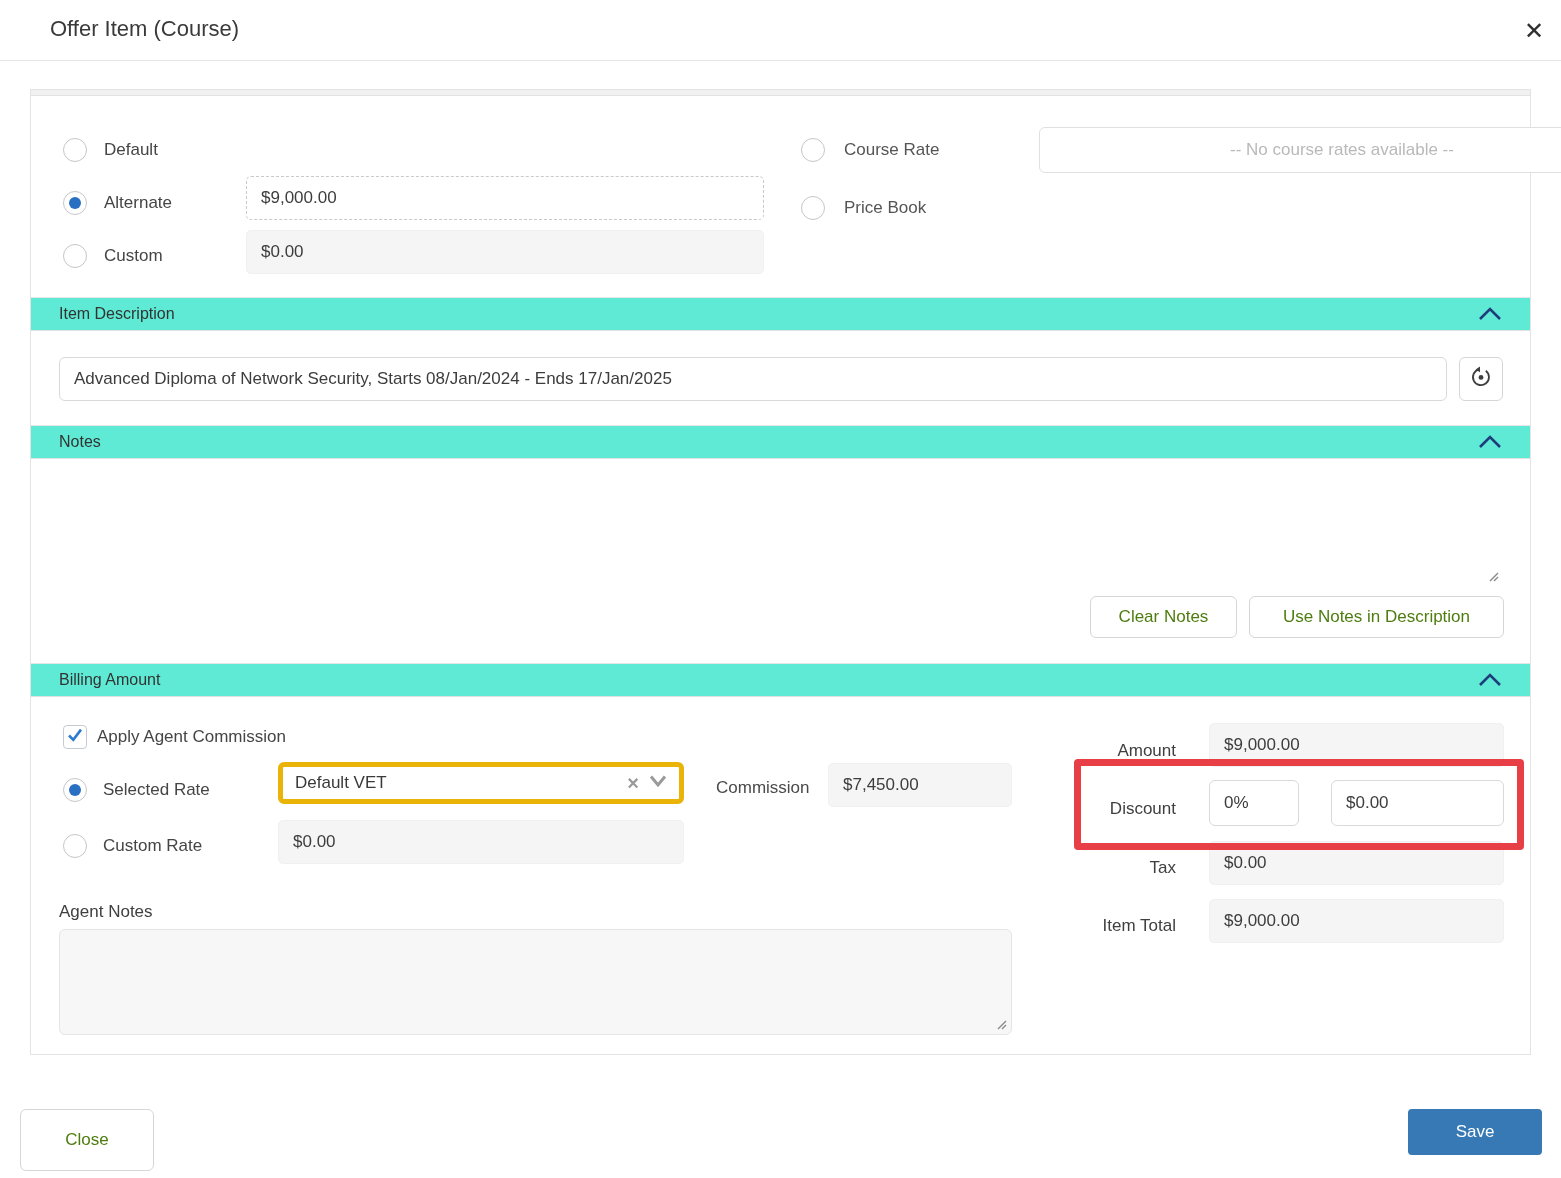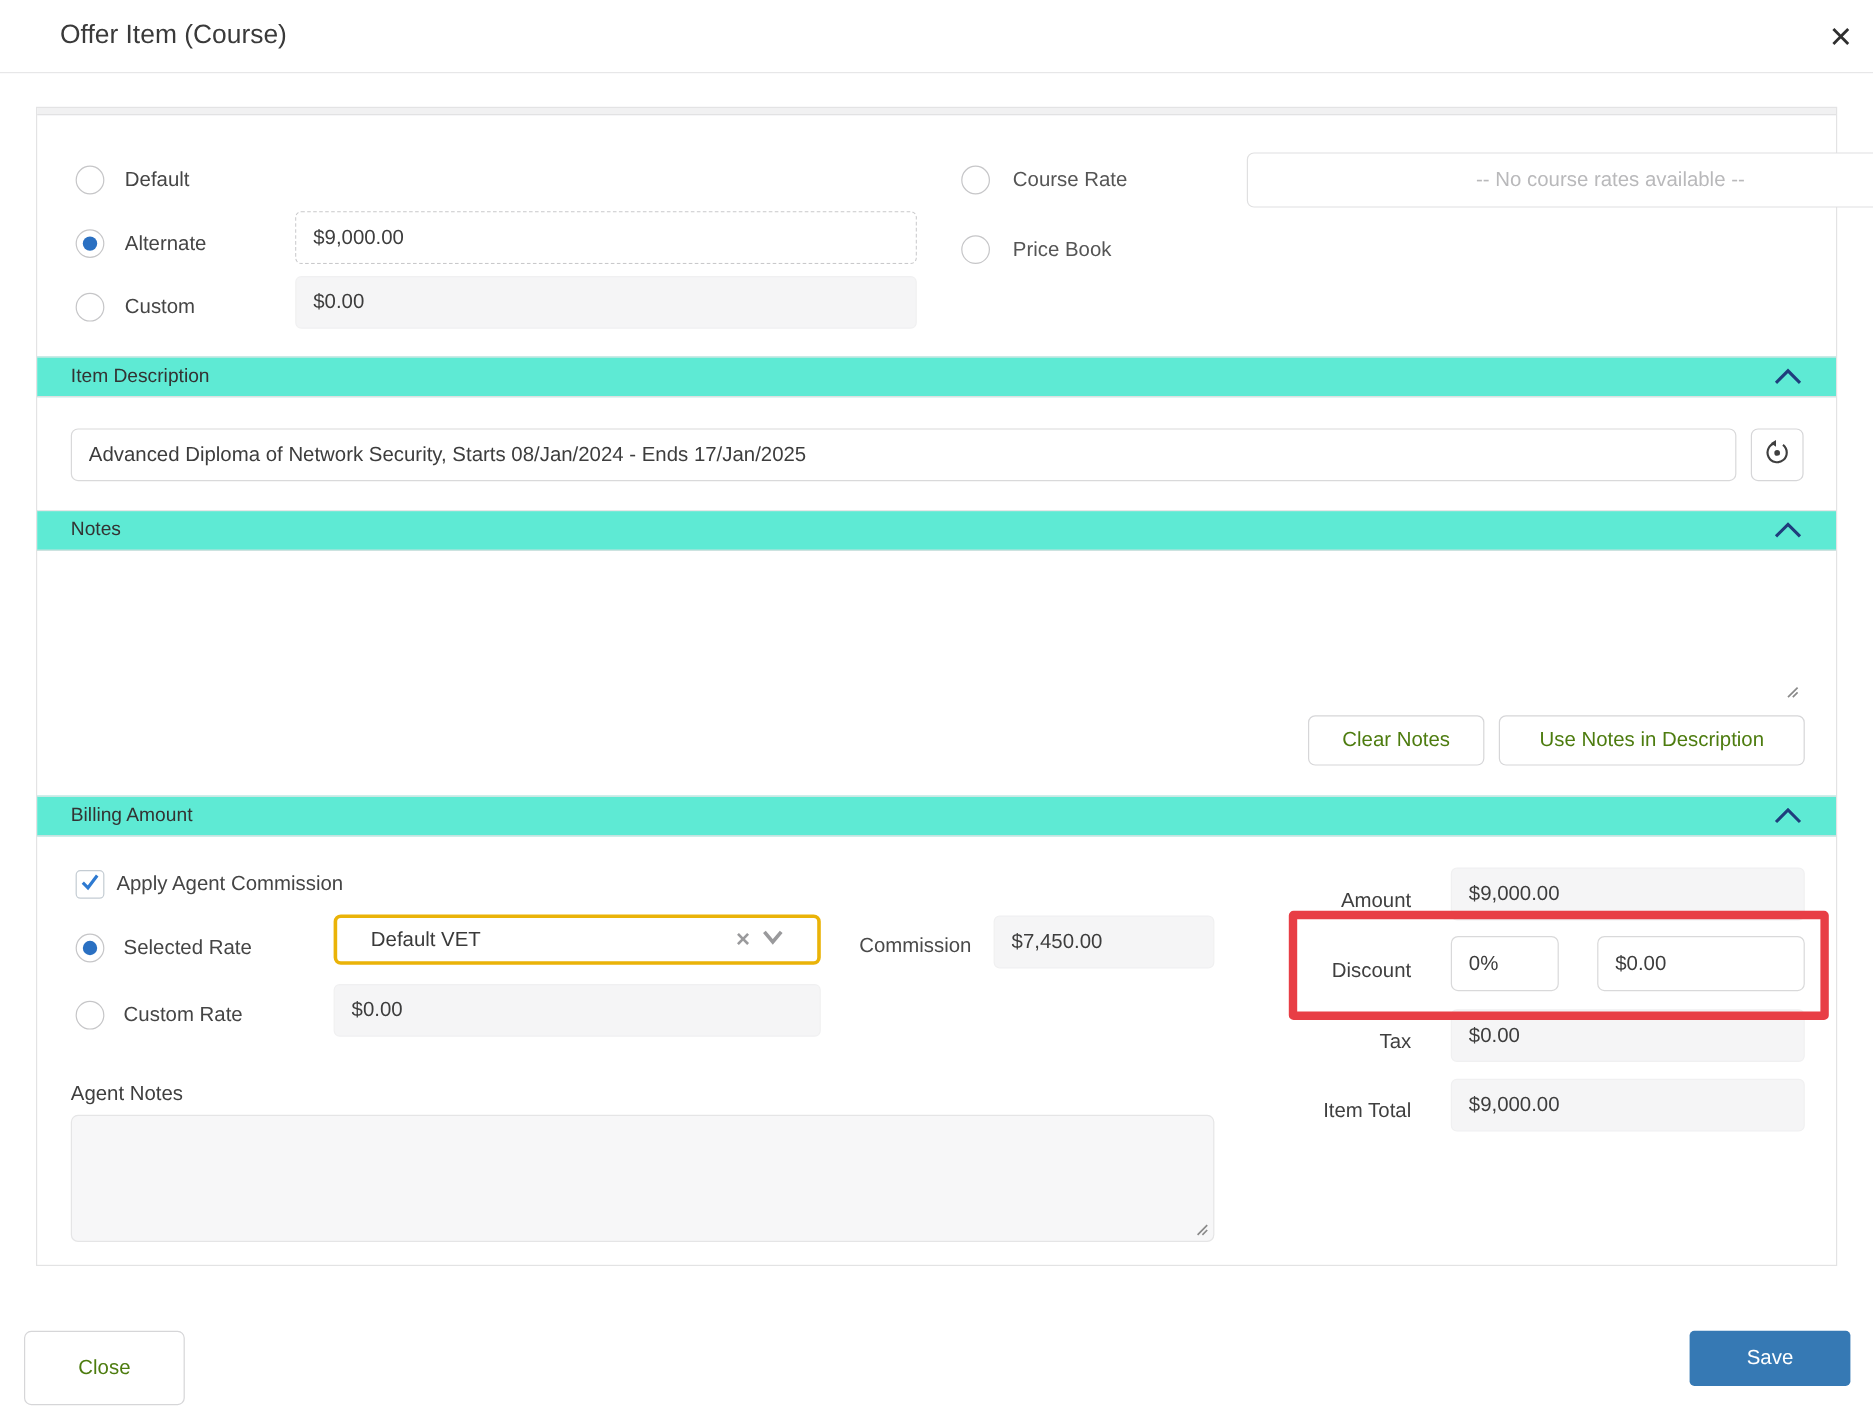--- a/index.html
+++ b/index.html
@@ -45,22 +45,22 @@
   .inp.gray   { background:#f5f5f6; border:1px solid #f0f0f1; border-radius:5px; color:#3d3d3d; }
   .inp.boxed  { background:#fff; border:1px solid #d9d9da; border-radius:6px; }
 
   .dropdown { position:absolute; background:#fff; border:1px solid #e0e0e1;
     border-radius:6px; display:flex; align-items:center; padding:0 16px;
     cursor:pointer; }
   .dd-text { flex:1; font-size:17px; color:#b9b9bb; white-space:nowrap; overflow:hidden; }
   .caret-down { width:0; height:0; border-left:5px solid transparent;
     border-right:5px solid transparent; border-top:6px solid #5a5a5c; }
 
-  .select2 { position:absolute; background:#fff; border:3px solid #eab308;
-    border-radius:6px; display:flex; align-items:center; padding:0 28px; cursor:pointer; }
+  .select2 { position:absolute; background:#fff; border:5px solid #eab308;
+    border-radius:6px; display:flex; align-items:center; padding:0 12px; cursor:pointer; }
   .s2-text { flex:1; font-size:17px; color:#3a3a3a; }
   .s2-x { font-size:20px; color:#9a9a9c; font-weight:bold; margin-right:10px; cursor:pointer; }
 
   textarea.note { position:absolute; font-family:inherit; font-size:17px; color:#3d3d3d;
     border:1px solid #d9d9da; border-radius:6px; resize:none; outline:none; }
   .rsz { position:absolute; width:14px; height:14px; pointer-events:auto; cursor:nwse-resize; }
 
   .btn { position:absolute; background:#fff; border:1px solid #d6d6d8; border-radius:6px;
     font-family:inherit; font-size:17px; color:#4d7c0f; cursor:pointer; }
   .btn-primary { position:absolute; background:#3679b4; border:none; border-radius:4px;

